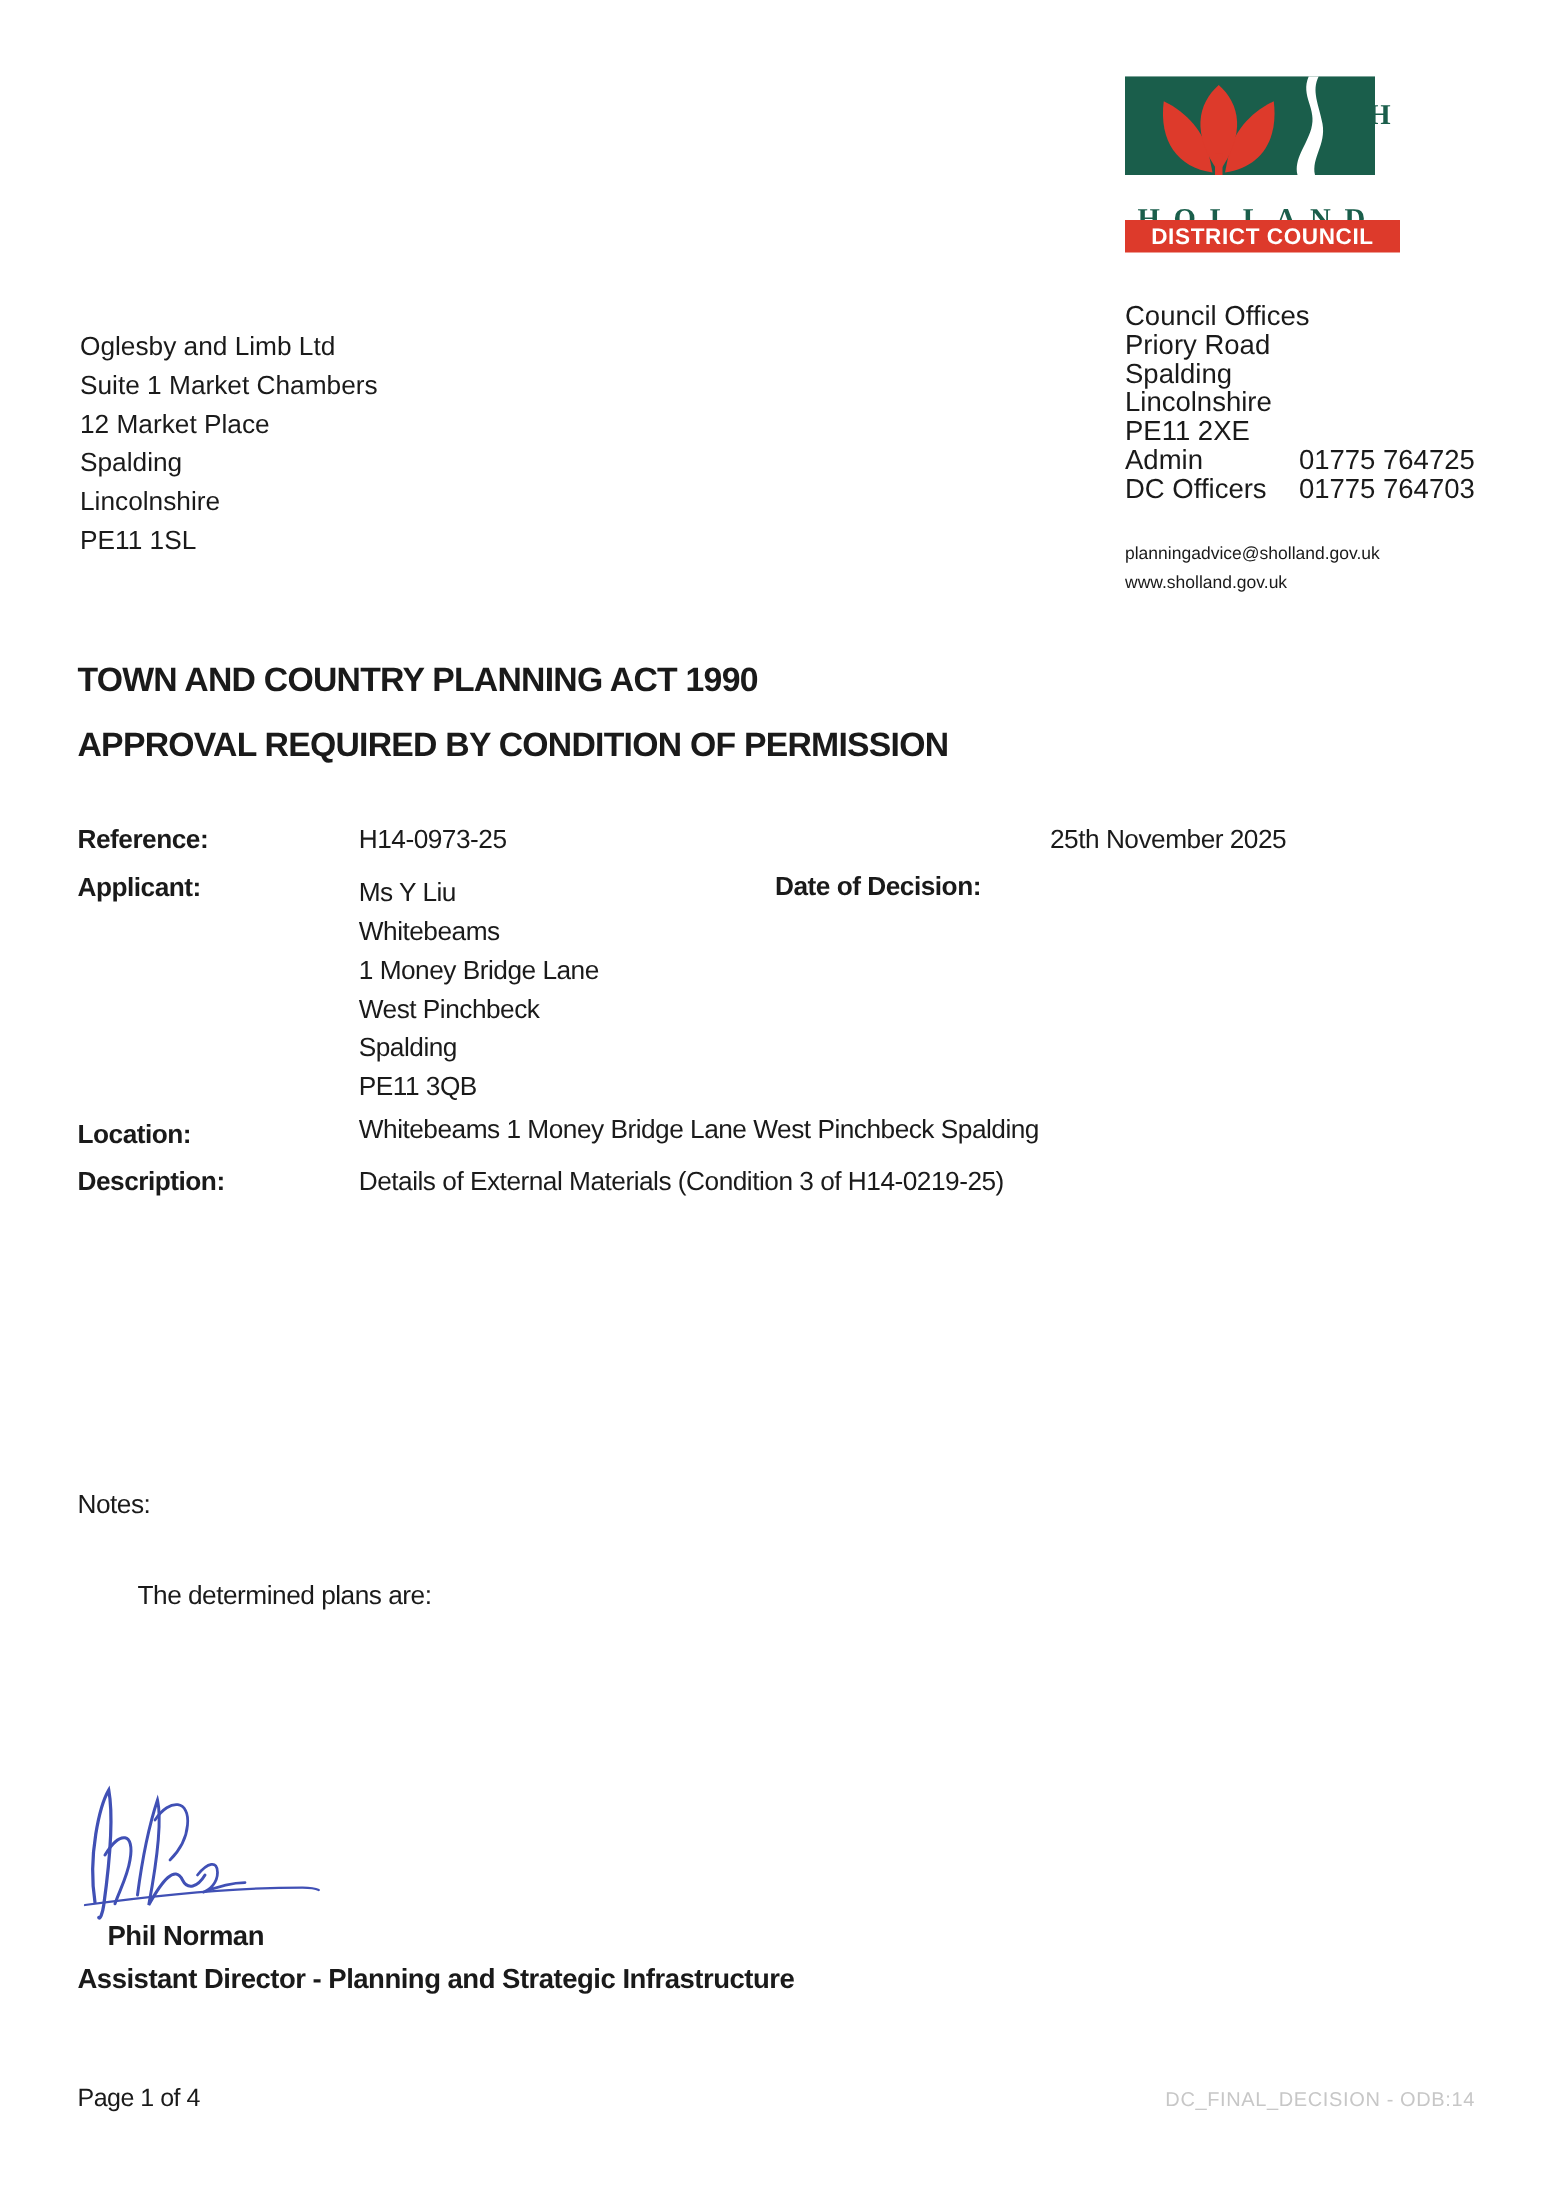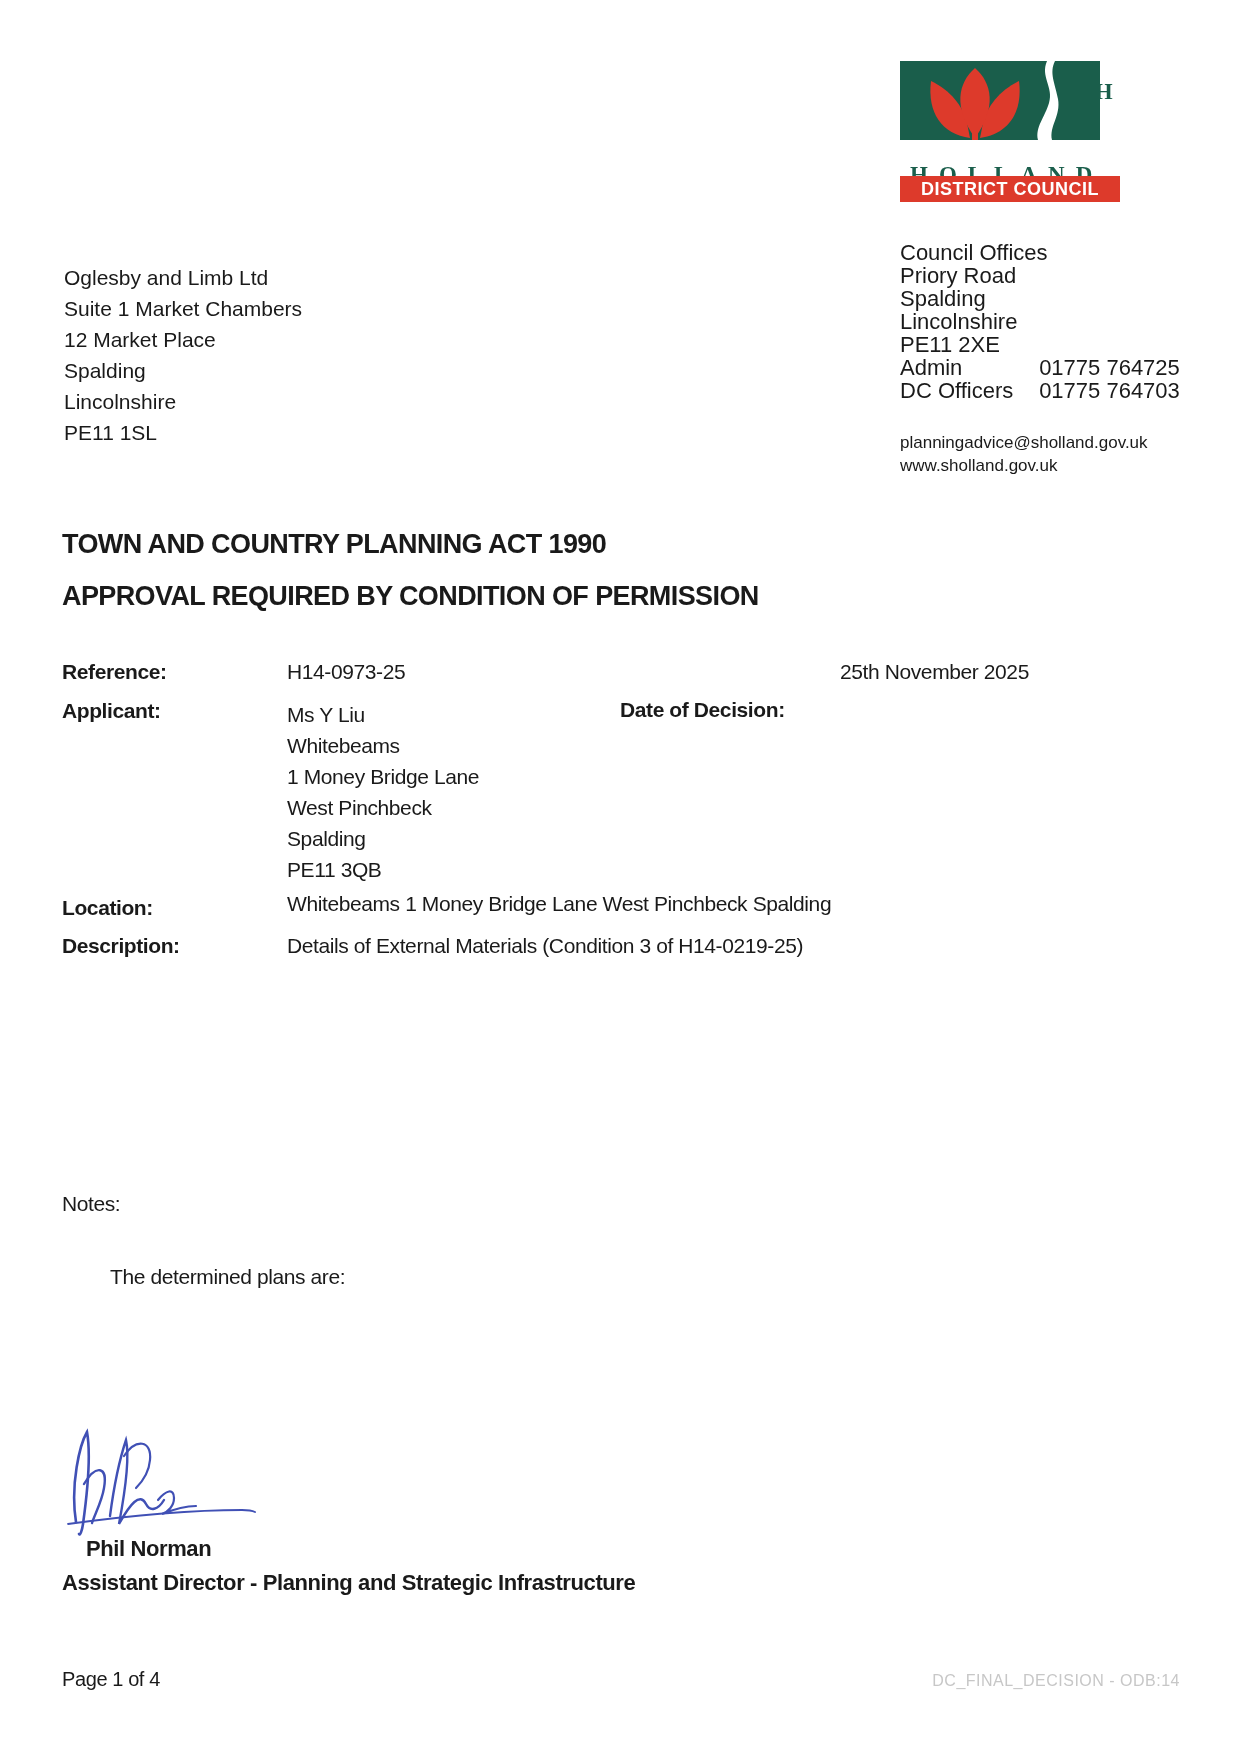--- a/index.html
+++ b/index.html
@@ -16,21 +16,21 @@
   #logo-holland{top:113px;font-size:23px;letter-spacing:11px;padding-left:10px;width:190px;margin-top:16px;}
   #logo-box{position:absolute;top:28px;left:0;width:200px;height:79px;}
   #logo-band{position:absolute;top:143px;left:0;width:220px;height:26px;background:#DD3A2B;
              color:#ffffff;font-weight:700;font-size:18px;letter-spacing:0.5px;
              text-align:center;line-height:26px;font-family:"Liberation Sans", sans-serif;}
 
   
   #recipient{left:64px;top:262px;font-size:21px;line-height:31px;}
   #council-address{left:900px;top:241px;font-size:22px;line-height:23px;}
   .phone-row span.plabel{display:inline-block;width:133px;}
-  #council-online{left:900px;top:431px;font-size:17px;line-height:23px;}
+  #council-online{left:900px;top:431px;font-size:14px;line-height:23px;}
 
   
   .doc-heading{left:62px;font-size:27px;font-weight:700;letter-spacing:-0.6px;white-space:nowrap;}
   #heading-act{top:529px;}
   #heading-type{top:581px;}
 
   
   .dlabel{position:absolute;left:62px;font-size:21px;font-weight:700;letter-spacing:-0.4px;white-space:nowrap;}
   .dvalue{position:absolute;left:287px;font-size:21px;letter-spacing:-0.4px;white-space:nowrap;}
   #date-label{left:620px;}

